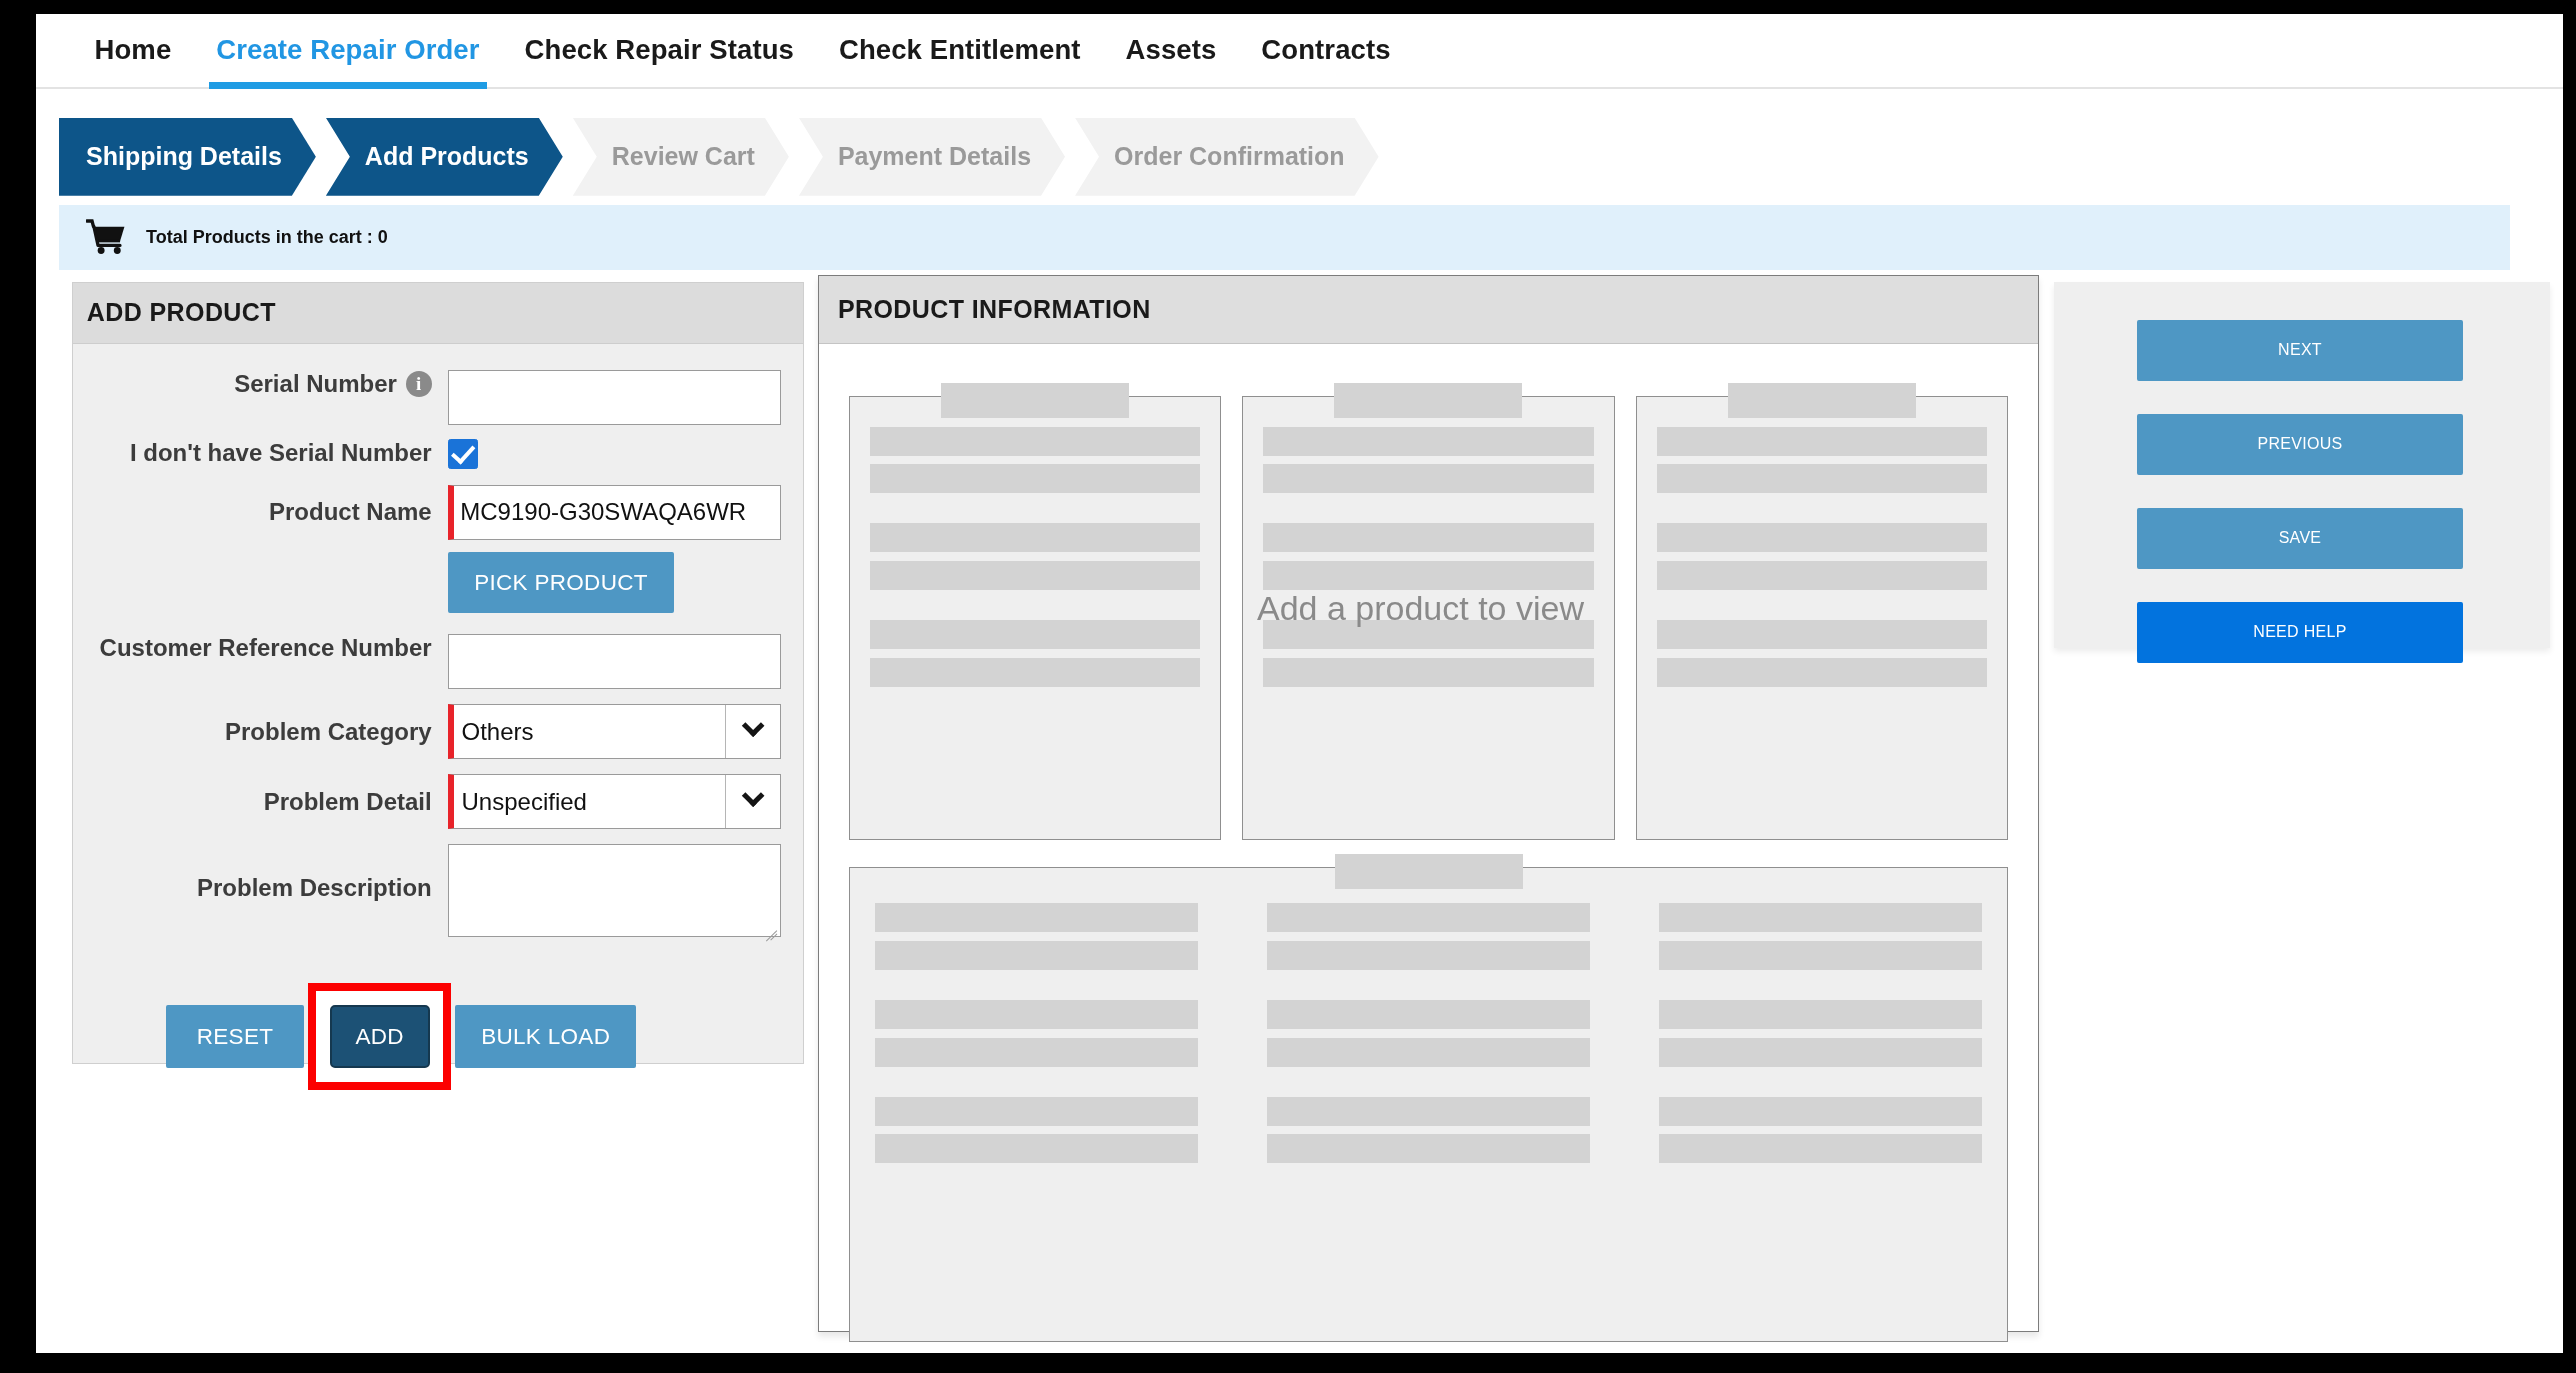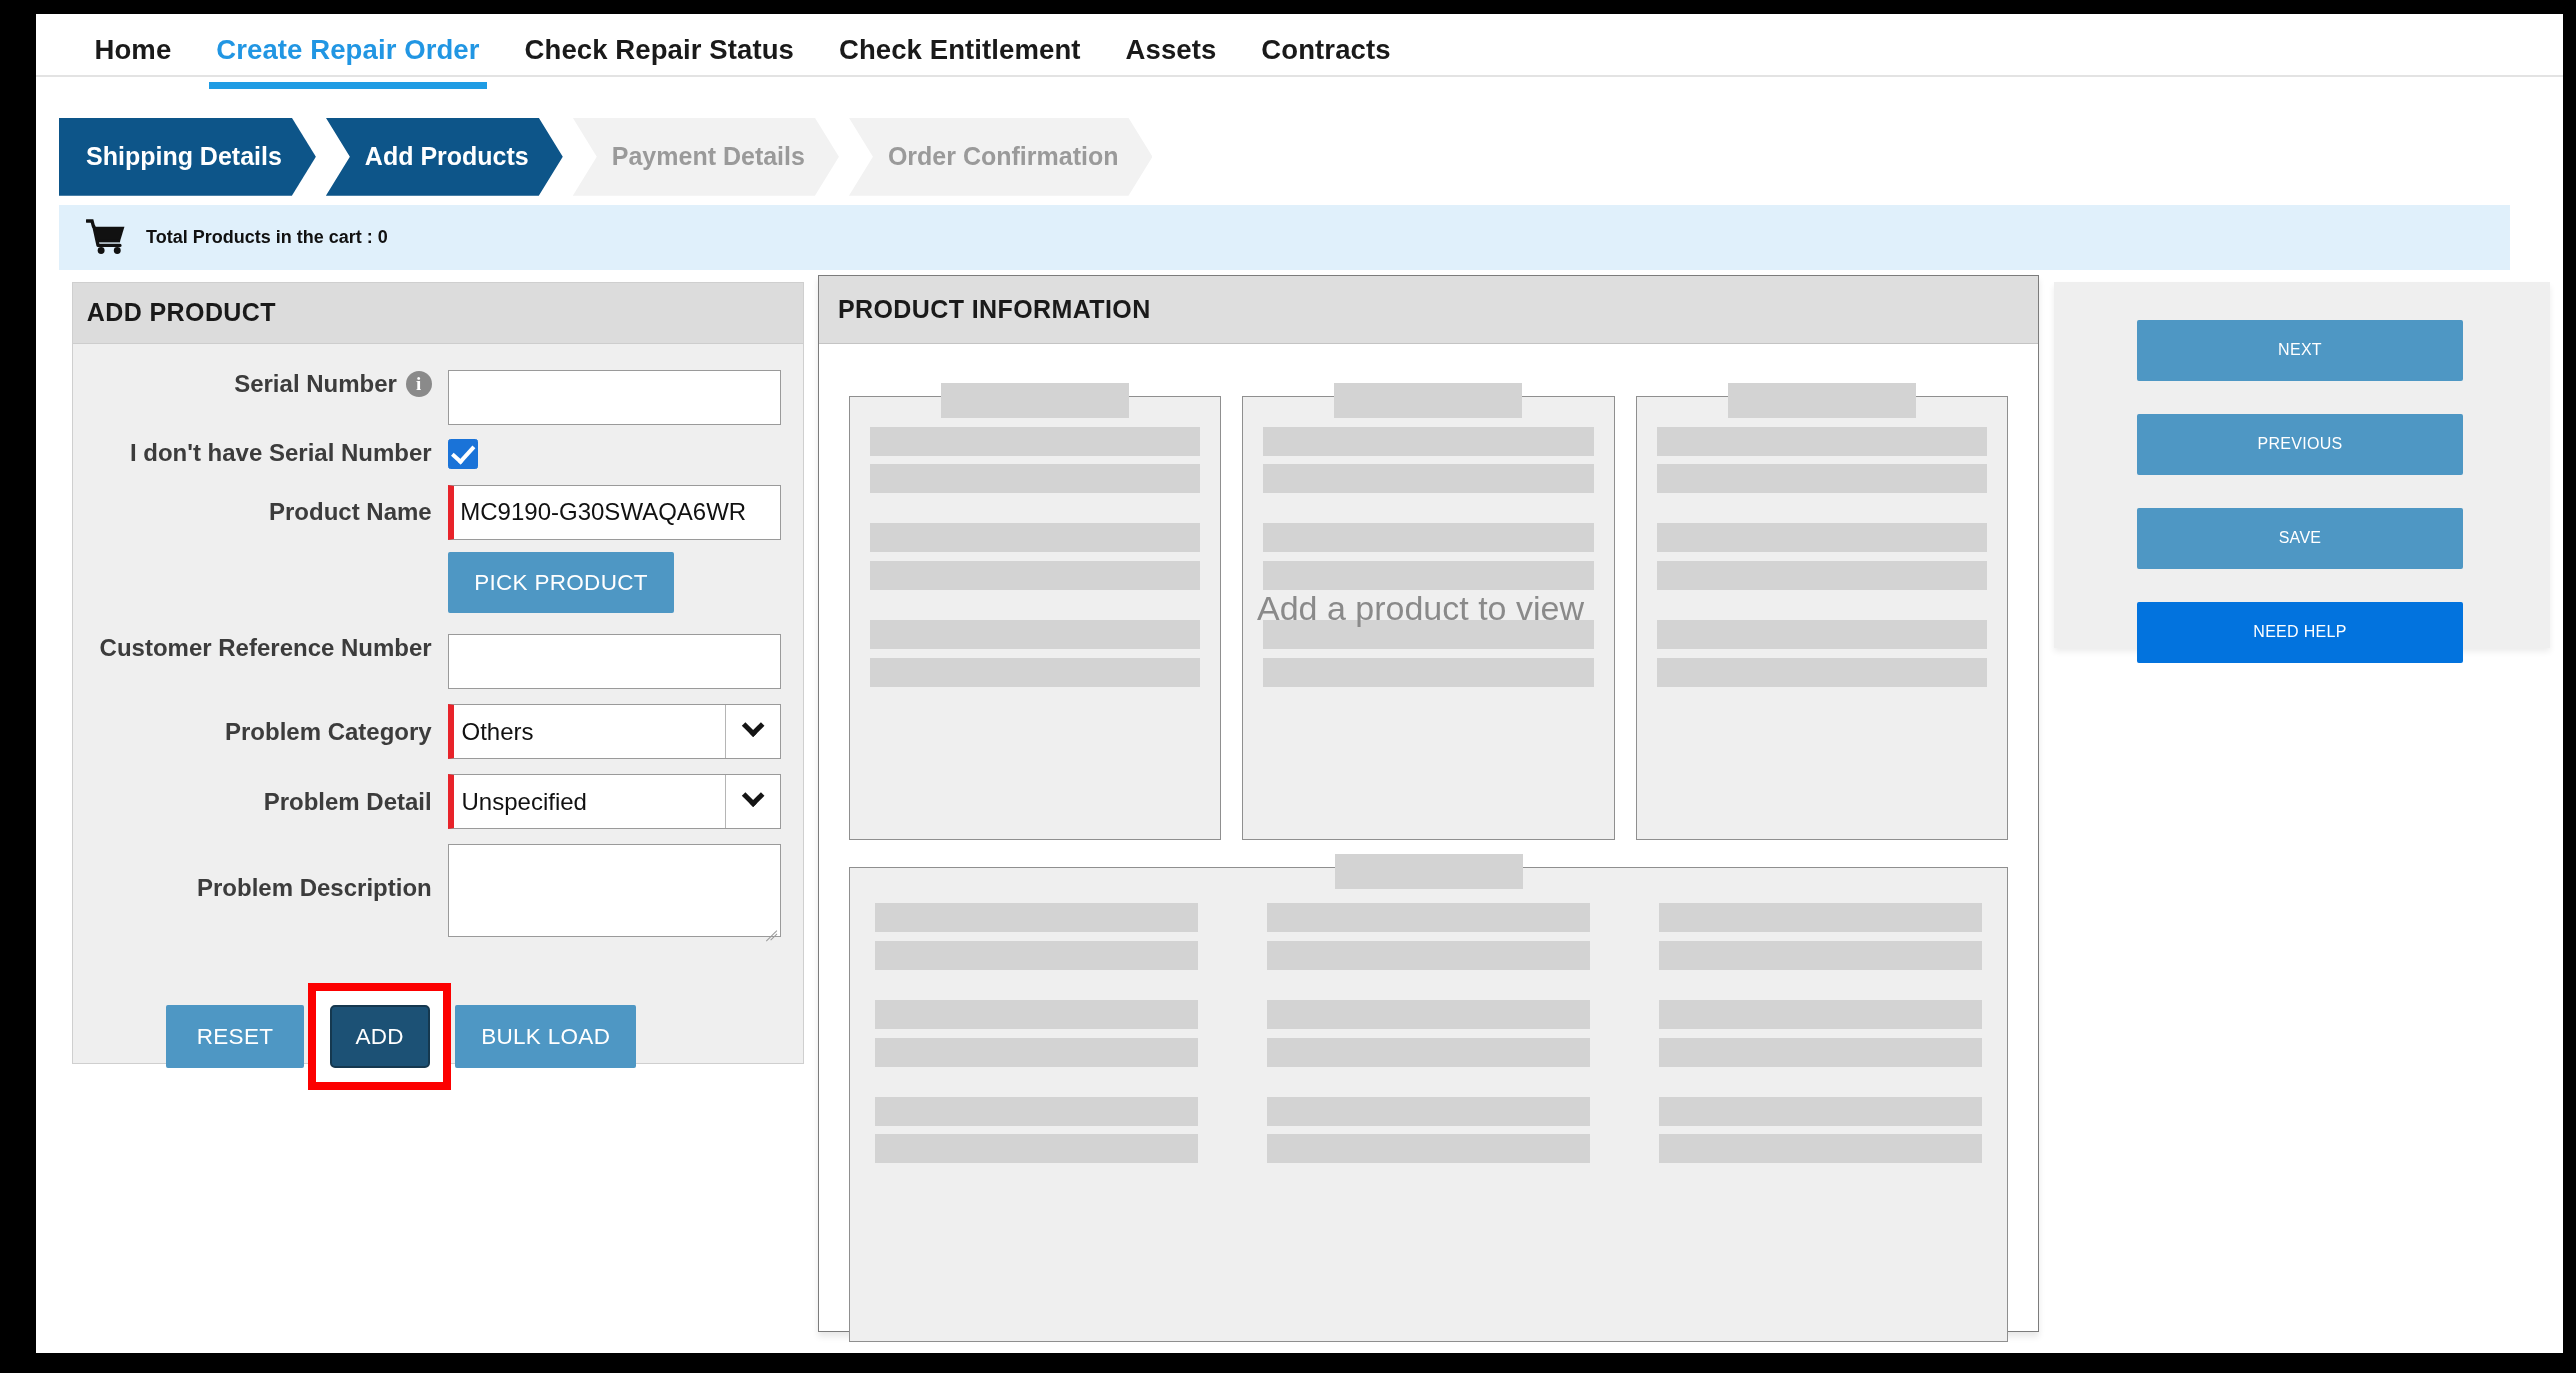--- a/index.html
+++ b/index.html
@@ -21,21 +21,21 @@
     height: 1339px;
     background: #ffffff;
     overflow: hidden;
   }
 
   
   #top-nav {
     position: absolute;
     left: 0; top: 0;
     width: 2527px;
-    height: 63px;
+    height: 75px;
     background: #ffffff;
     border-bottom: 2.5px solid #e3e3e3;
   }
   #top-nav-inner {
     position: absolute;
     left: 36px; top: 0;
     height: 73px;
     display: flex;
     align-items: center;
     gap: 0px;
@@ -419,20 +419,21 @@
       <div class="nav-tab">Check Repair Status</div>
       <div class="nav-tab">Check Entitlement</div>
       <div class="nav-tab">Assets</div>
       <div class="nav-tab">Contracts</div>
     </div>
   </div>
 
   <div id="stepper">
     <div class="step done">Shipping Details</div>
     <div class="step current">Add Products</div>
+    <div class="step">Review Cart</div>
     <div class="step">Payment Details</div>
     <div class="step">Order Confirmation</div>
   </div>
 
   <div id="cart-bar">
     <svg id="cart-icon" viewBox="0 0 32 28">
       <path d="M0.5 1.5 h4.2 l1.1 4.2" fill="none" stroke="#111" stroke-width="2.6" stroke-linecap="round"></path>
       <path d="M6.2 6 H30 L26.6 17.2 H9.2 Z" fill="#111"></path>
       <path d="M9.2 17.2 H26.6" stroke="#111" stroke-width="2"></path>
       <path d="M6.2 6 L9.4 20.6 H26.5" fill="none" stroke="#111" stroke-width="2.6" stroke-linecap="round" stroke-linejoin="round"></path>

